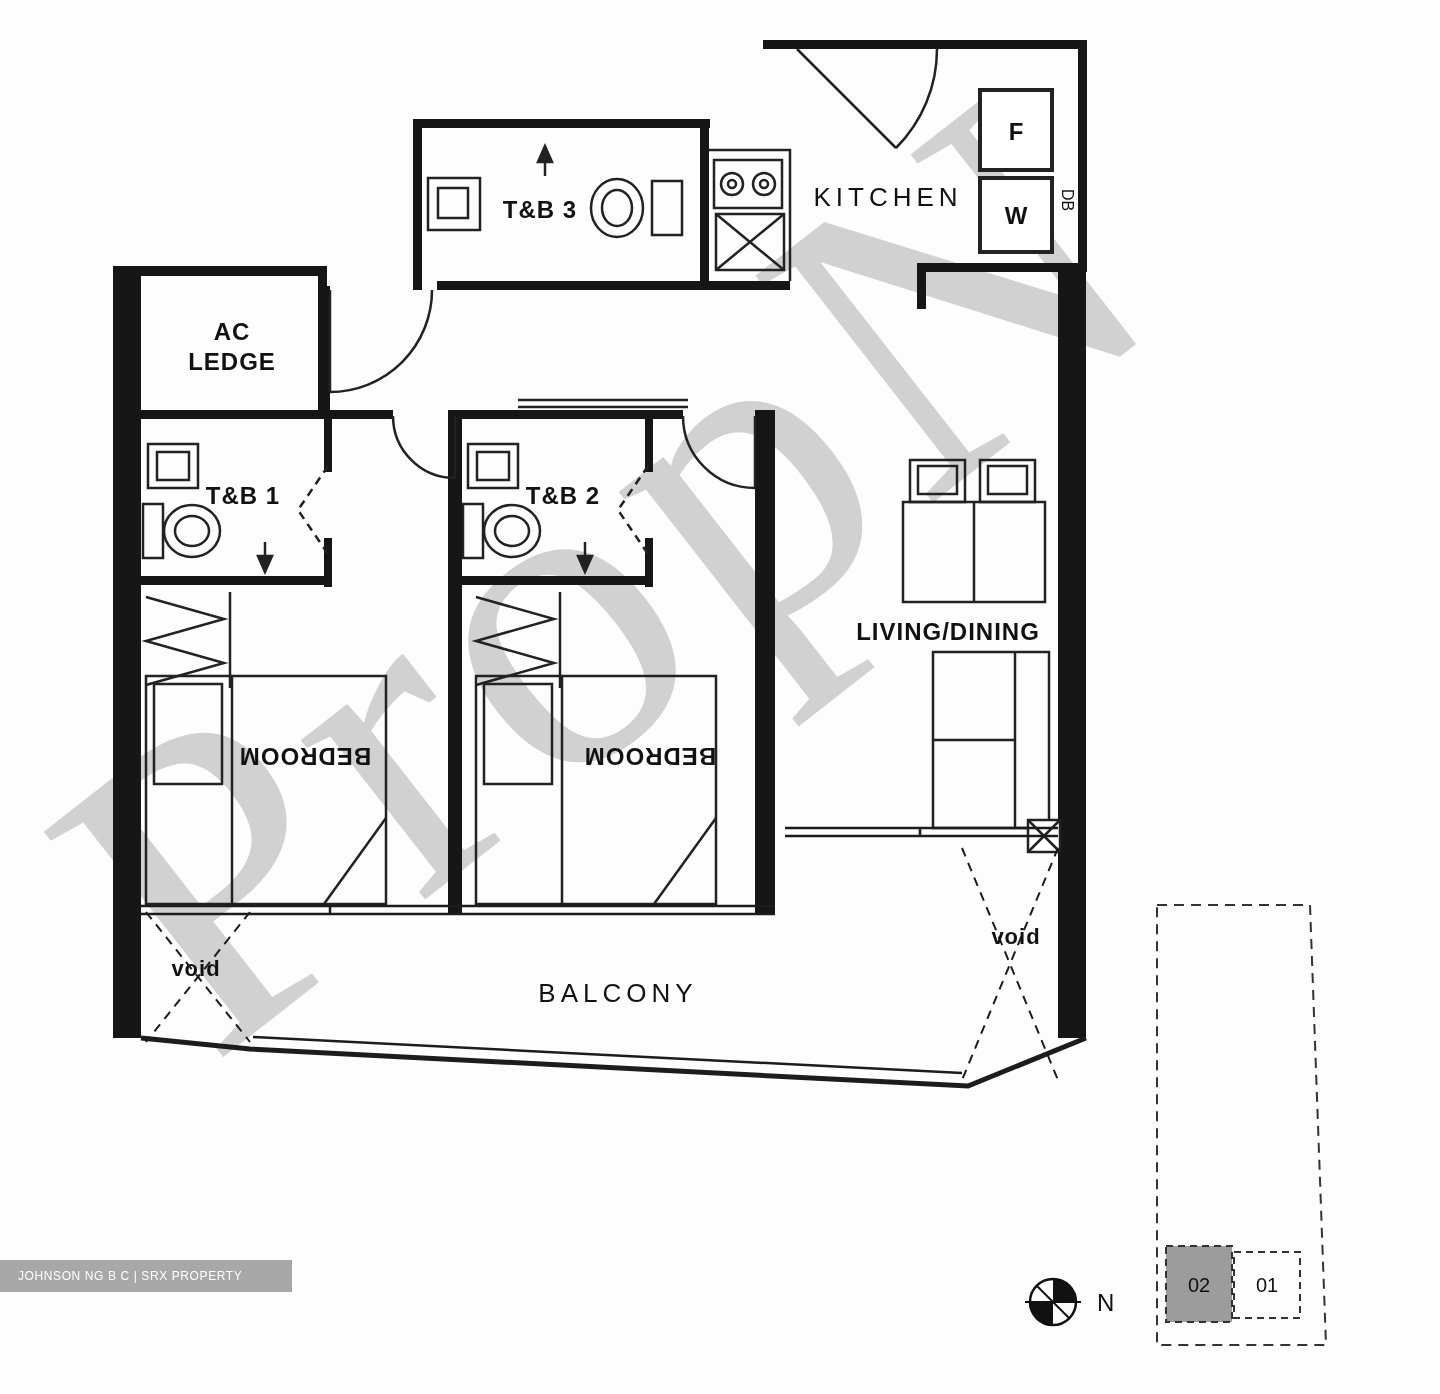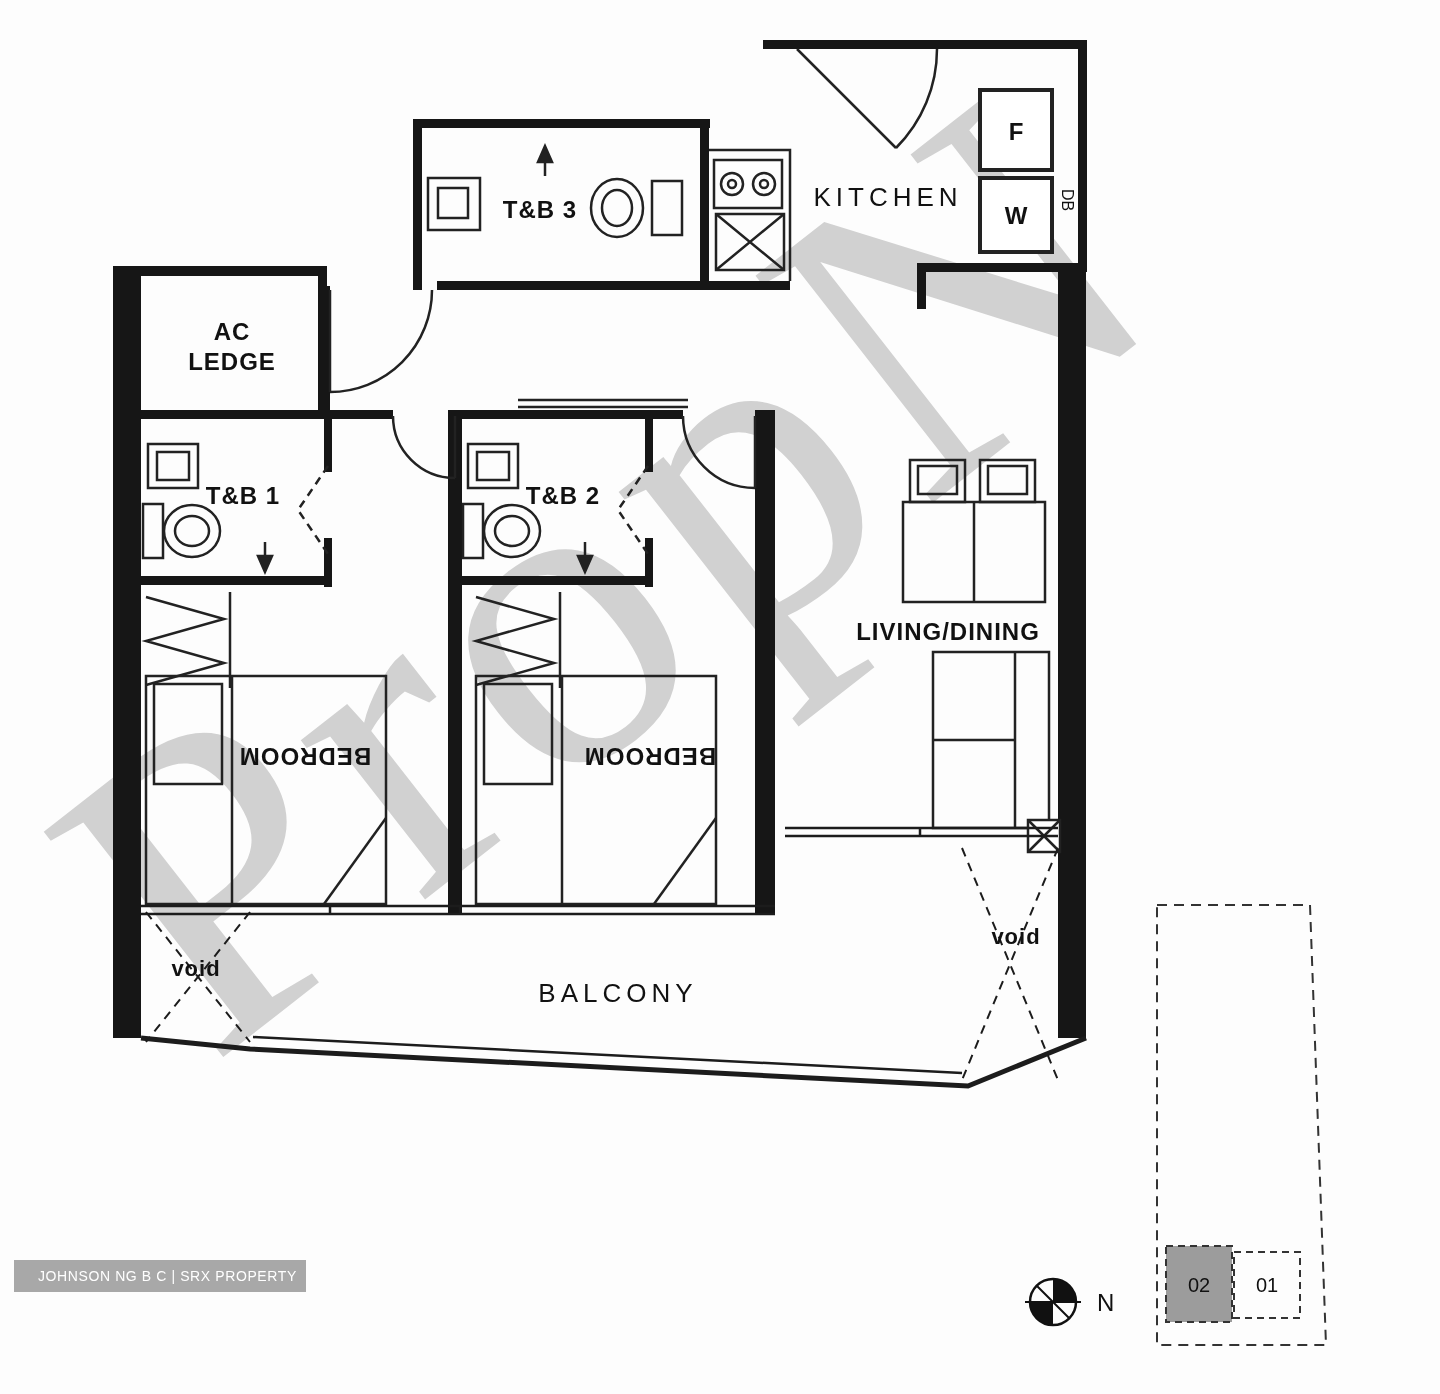--- a/index.html
+++ b/index.html
@@ -10,23 +10,23 @@
   .watermark{
     position:absolute;left:120px;top:730px;z-index:1;
     font-family:"Liberation Serif",serif;
     font-size:440px;line-height:1;letter-spacing:18px;white-space:nowrap;
     color:#a9a9a9;opacity:0.52;
     transform:rotate(-38deg);transform-origin:0 50%;
     user-select:none;pointer-events:none;
   }
   svg.plan{position:absolute;left:0;top:0;z-index:2;}
   .credit{
-    position:absolute;left:14px;top:1260px;z-index:3;
+    position:absolute;left:0;top:1260px;z-index:3;
     width:292px;height:32px;background:#a8a8a8;color:#ffffff;
-    font-size:14px;line-height:32px;padding-left:24px;letter-spacing:0.6px;
+    font-size:12px;line-height:32px;padding-left:18px;letter-spacing:0.6px;
     box-sizing:border-box;
   }
   
   text{fill:#111;font-family:"Liberation Sans",sans-serif;}
   .room-label{font-size:26px;letter-spacing:5px;}
   .room-label-bold{font-size:24px;font-weight:bold;letter-spacing:1px;}
   .void-label{font-size:22px;font-weight:bold;letter-spacing:1px;}
   .appliance-label{font-size:24px;font-weight:bold;}
   .keyplan-label{font-size:20px;}
   .north-label{font-size:24px;}

